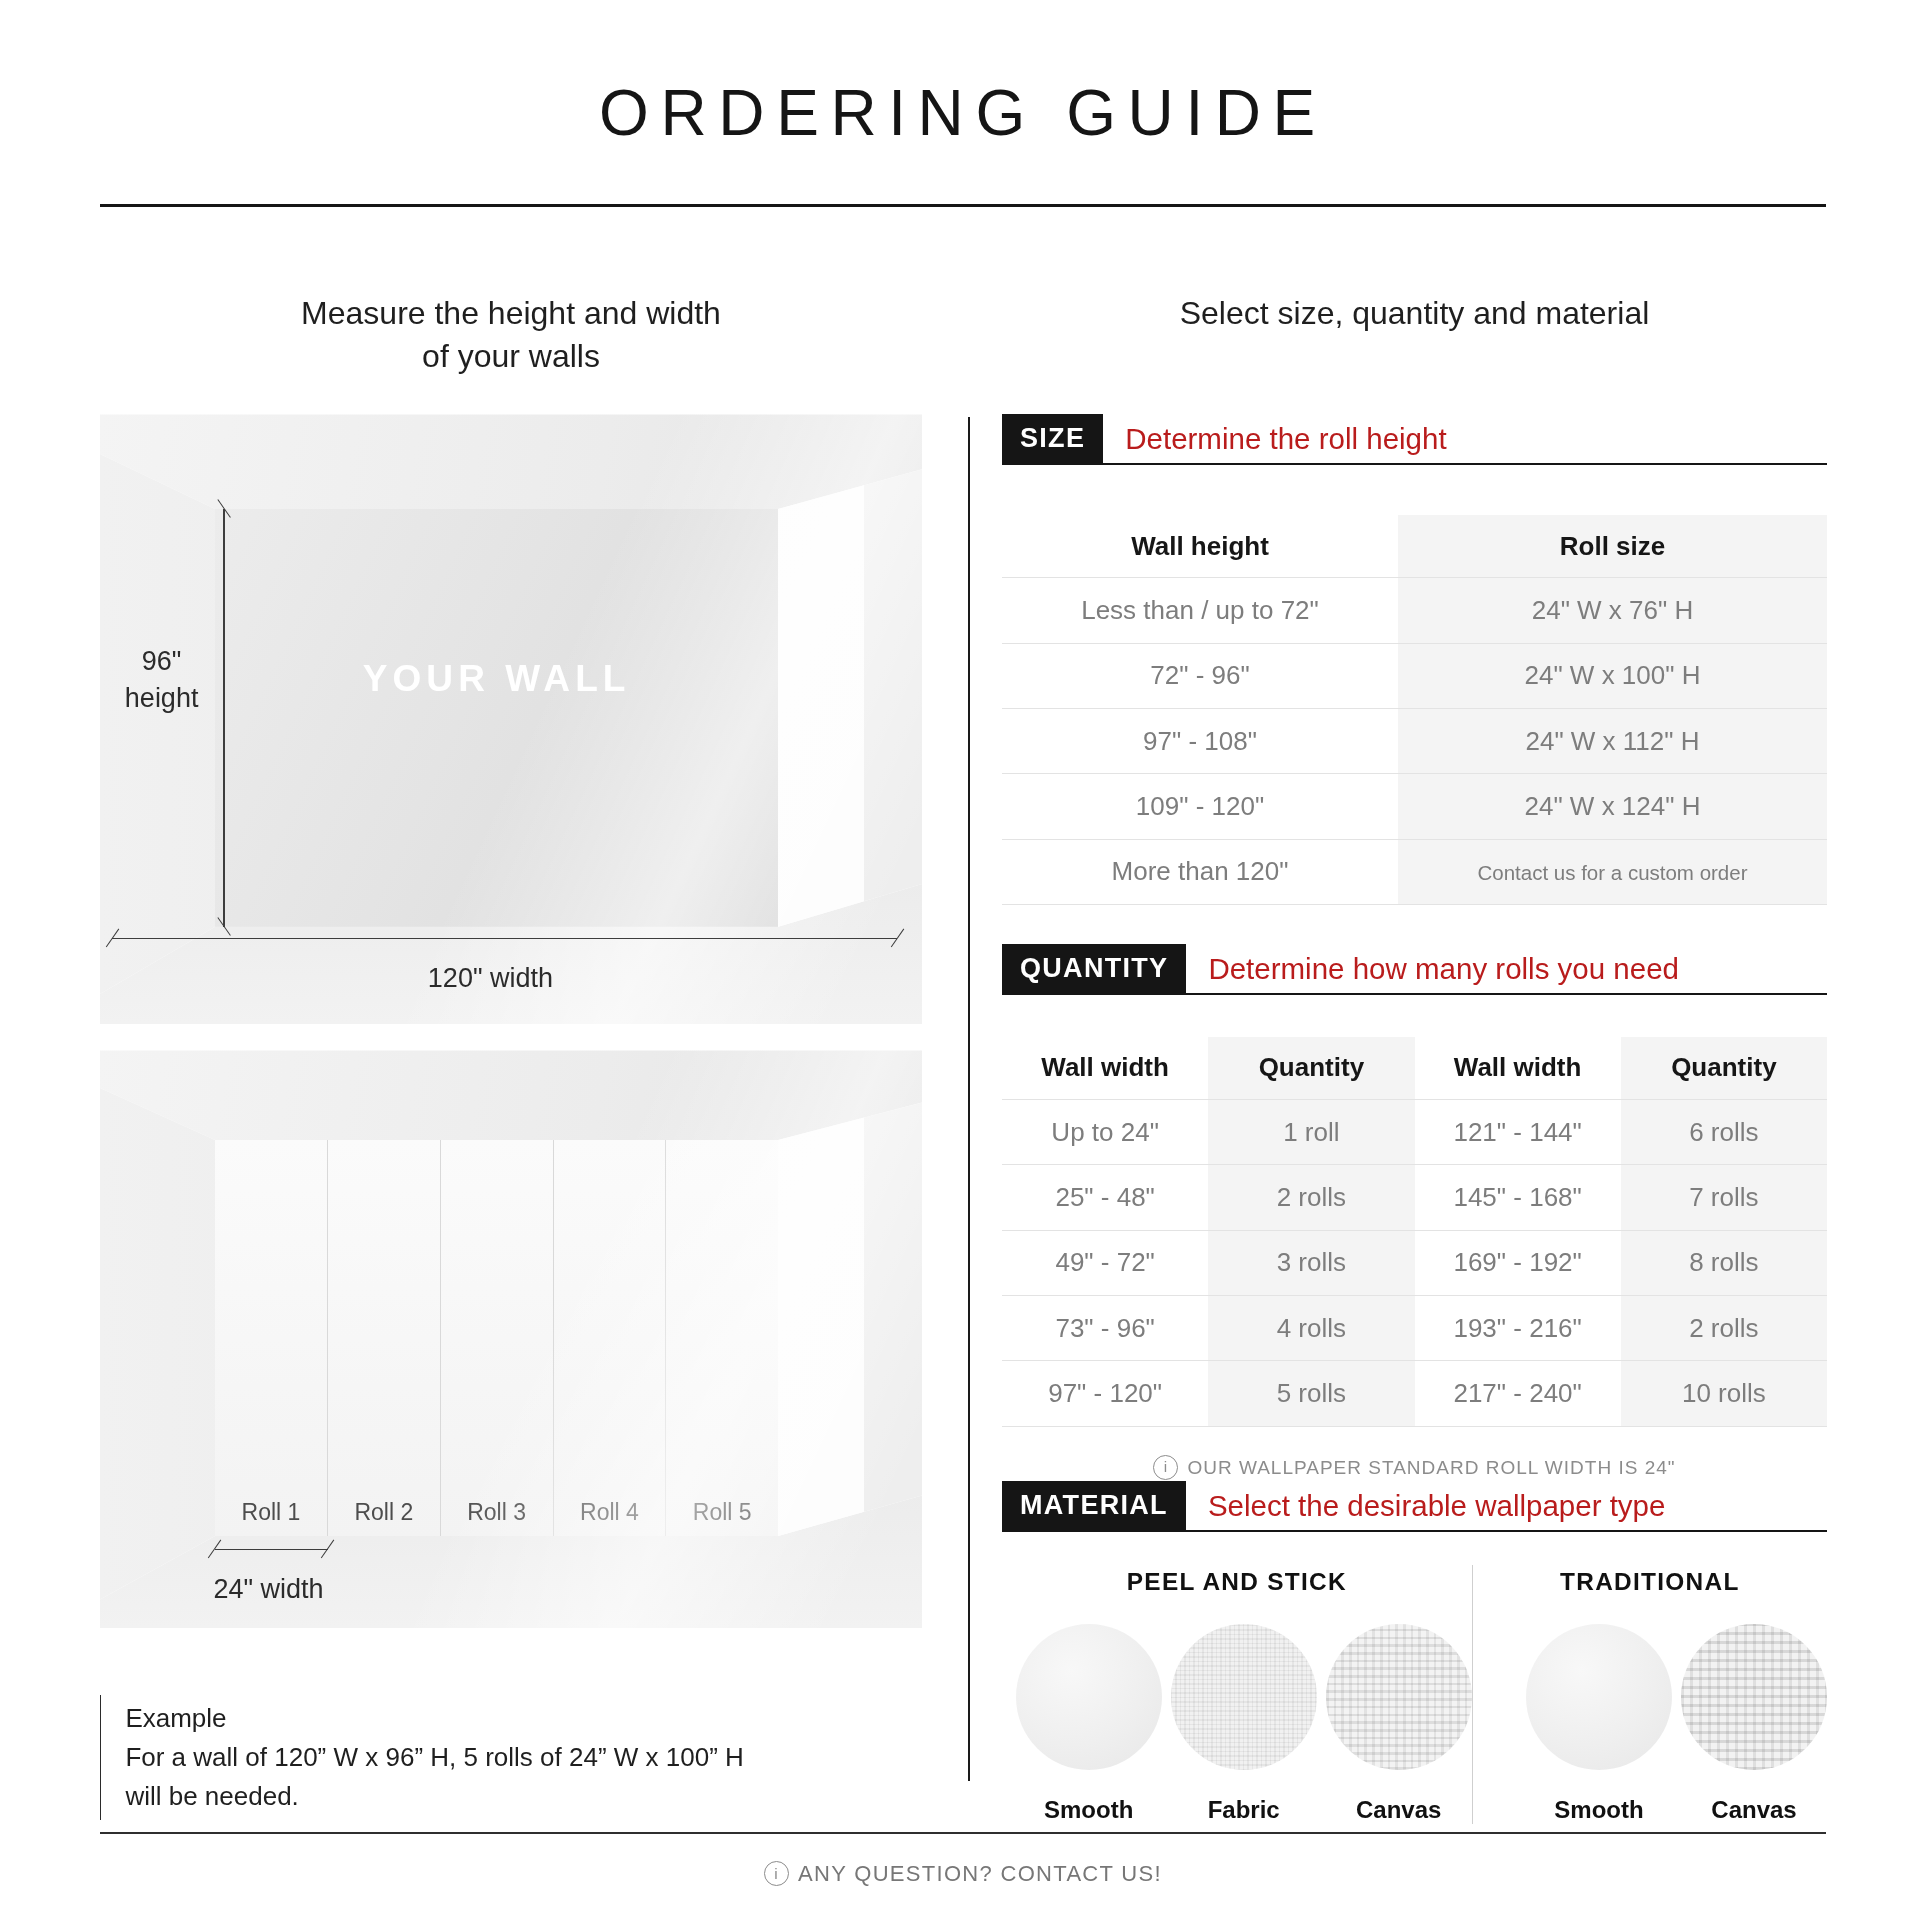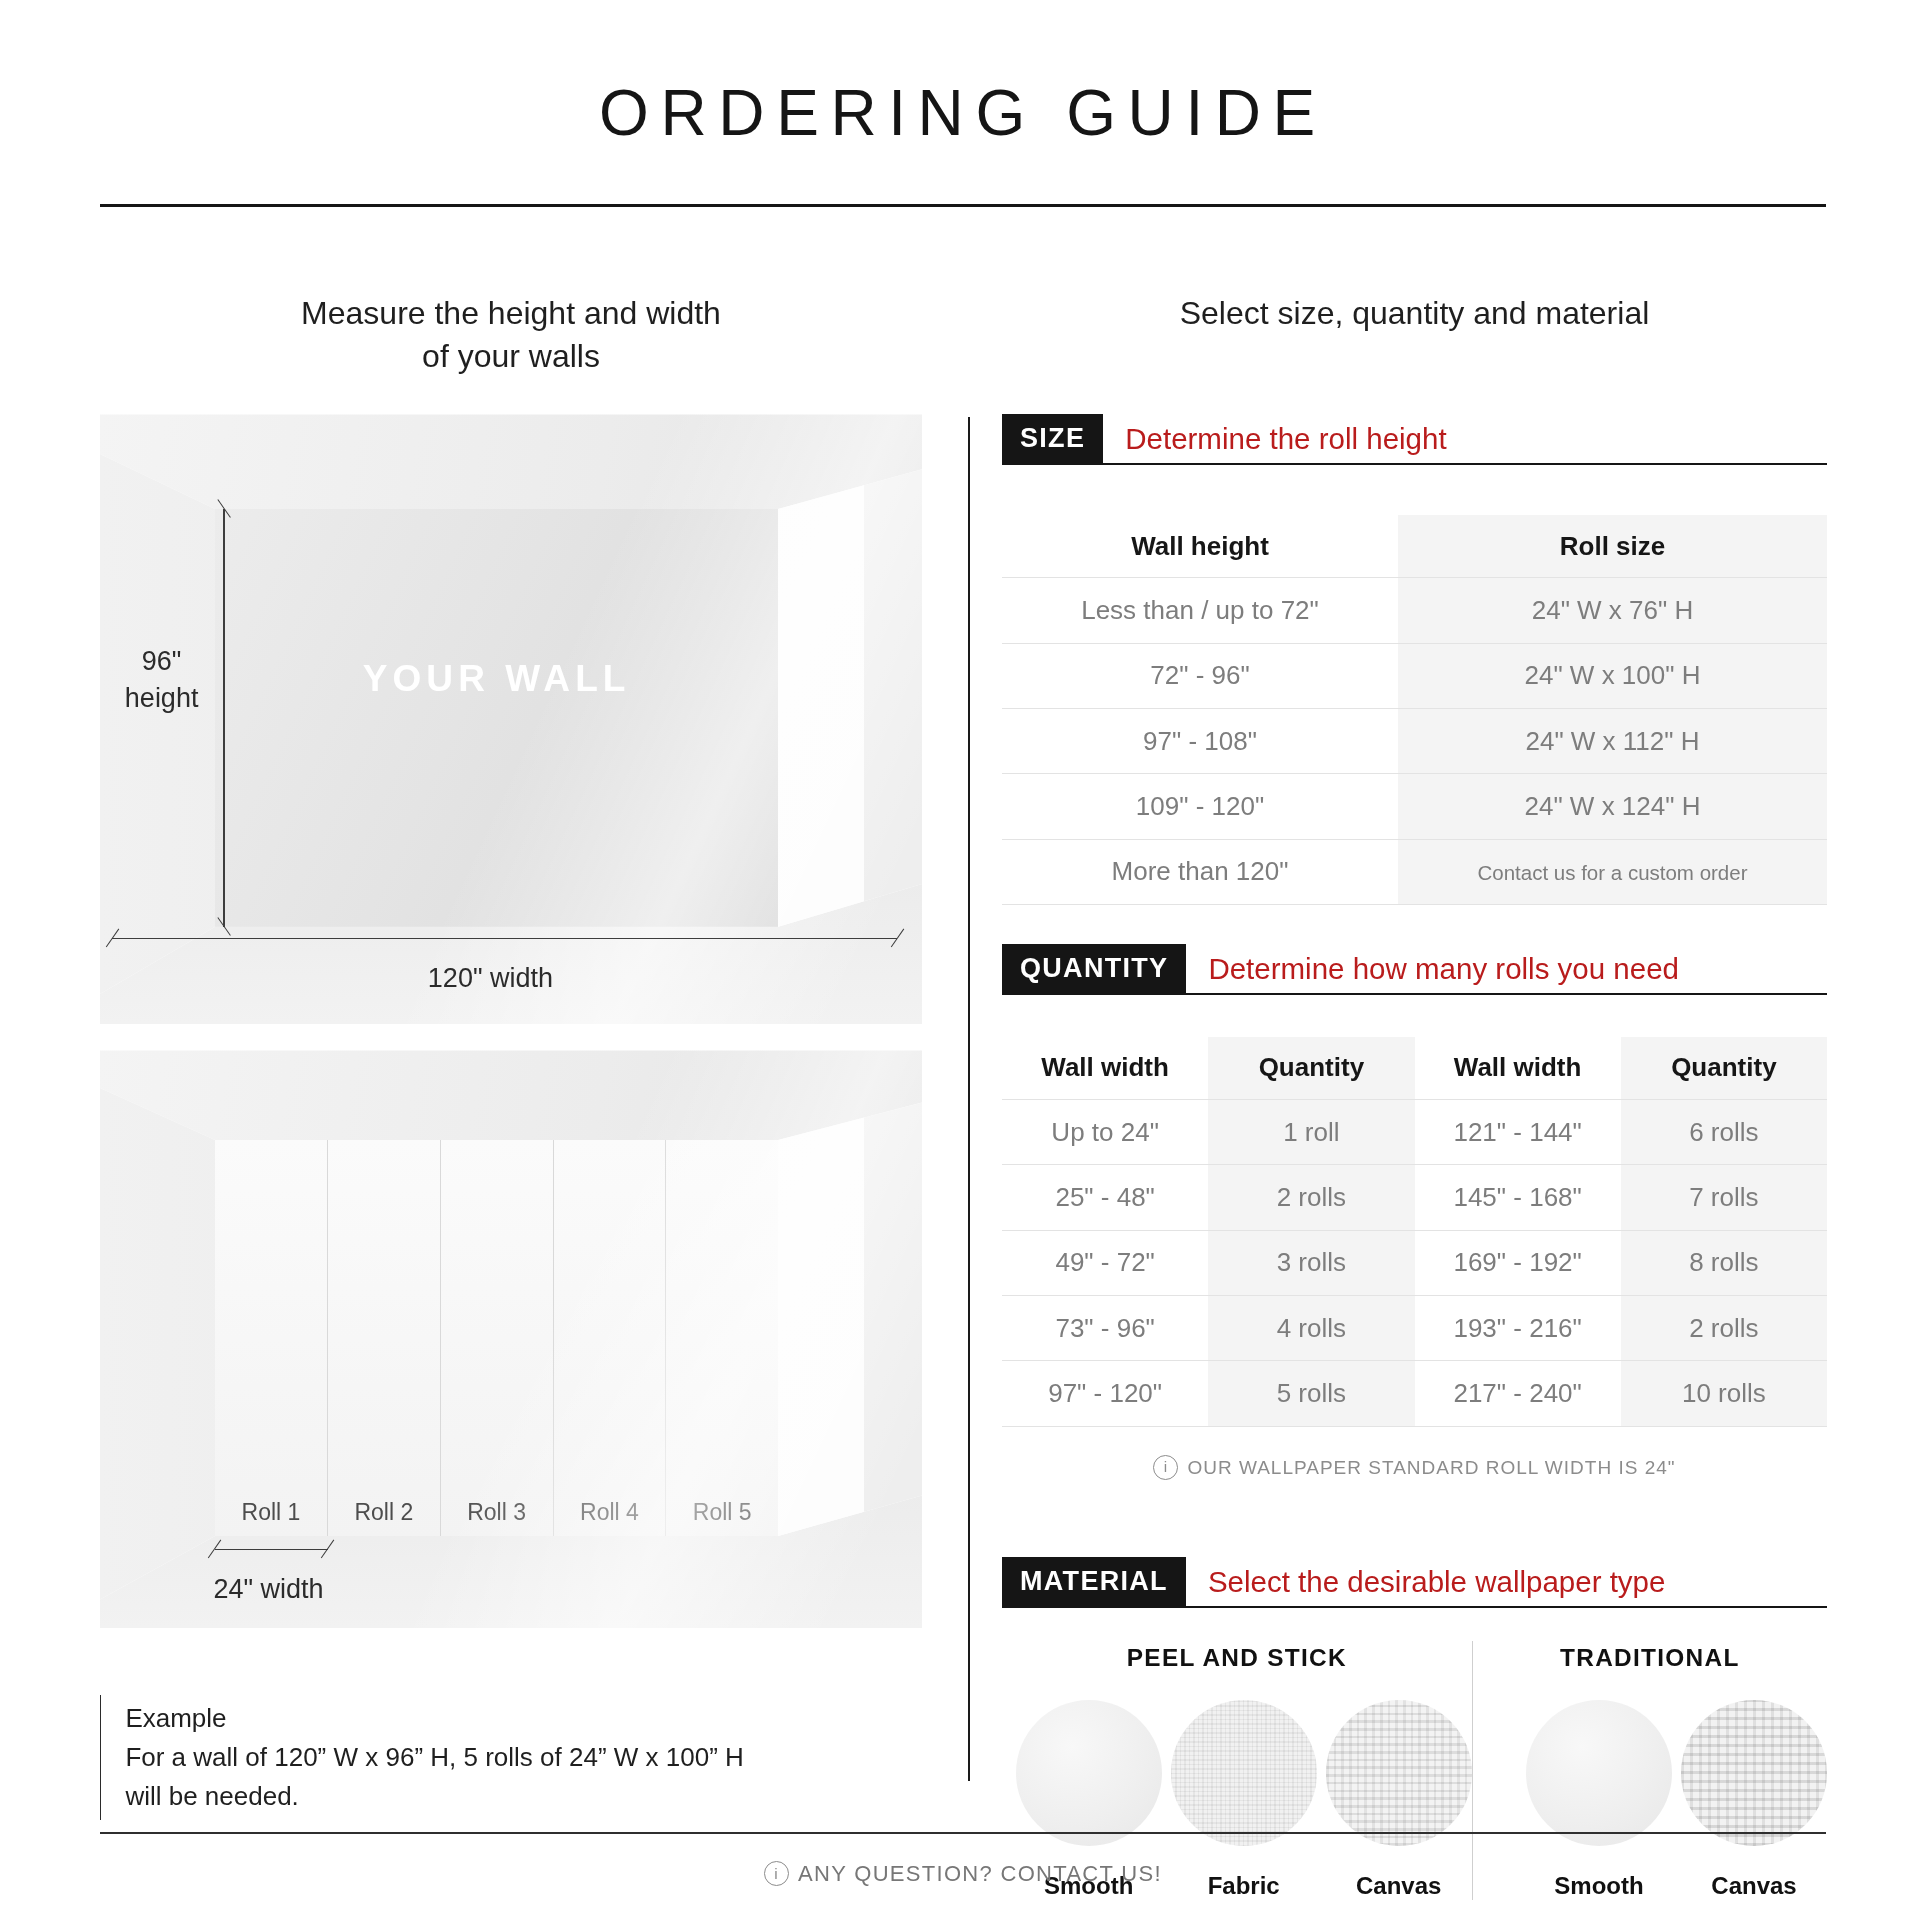--- a/index.html
+++ b/index.html
@@ -270,21 +270,21 @@
               <td>217" - 240"</td>
               <td class="alt">10 rolls</td>
             </tr>
           </tbody>
         </table>
         <div class="note">
           <span class="info-icon">i</span><span>OUR WALLPAPER STANDARD ROLL WIDTH IS 24"</span>
         </div>
       </div>
 
-      <div class="section" style="margin-top:76px">
+      <div class="section" style="">
         <div class="section-header">
           <span class="badge">MATERIAL</span>
           <span class="section-title">Select the desirable wallpaper type</span>
         </div>
         <div class="mat-groups">
           <div class="mat-group g1">
             <div class="mat-name">PEEL AND STICK</div>
             <div class="swatch-row">
               <div class="swatch">
                 <div class="circle tex-smooth"></div>

